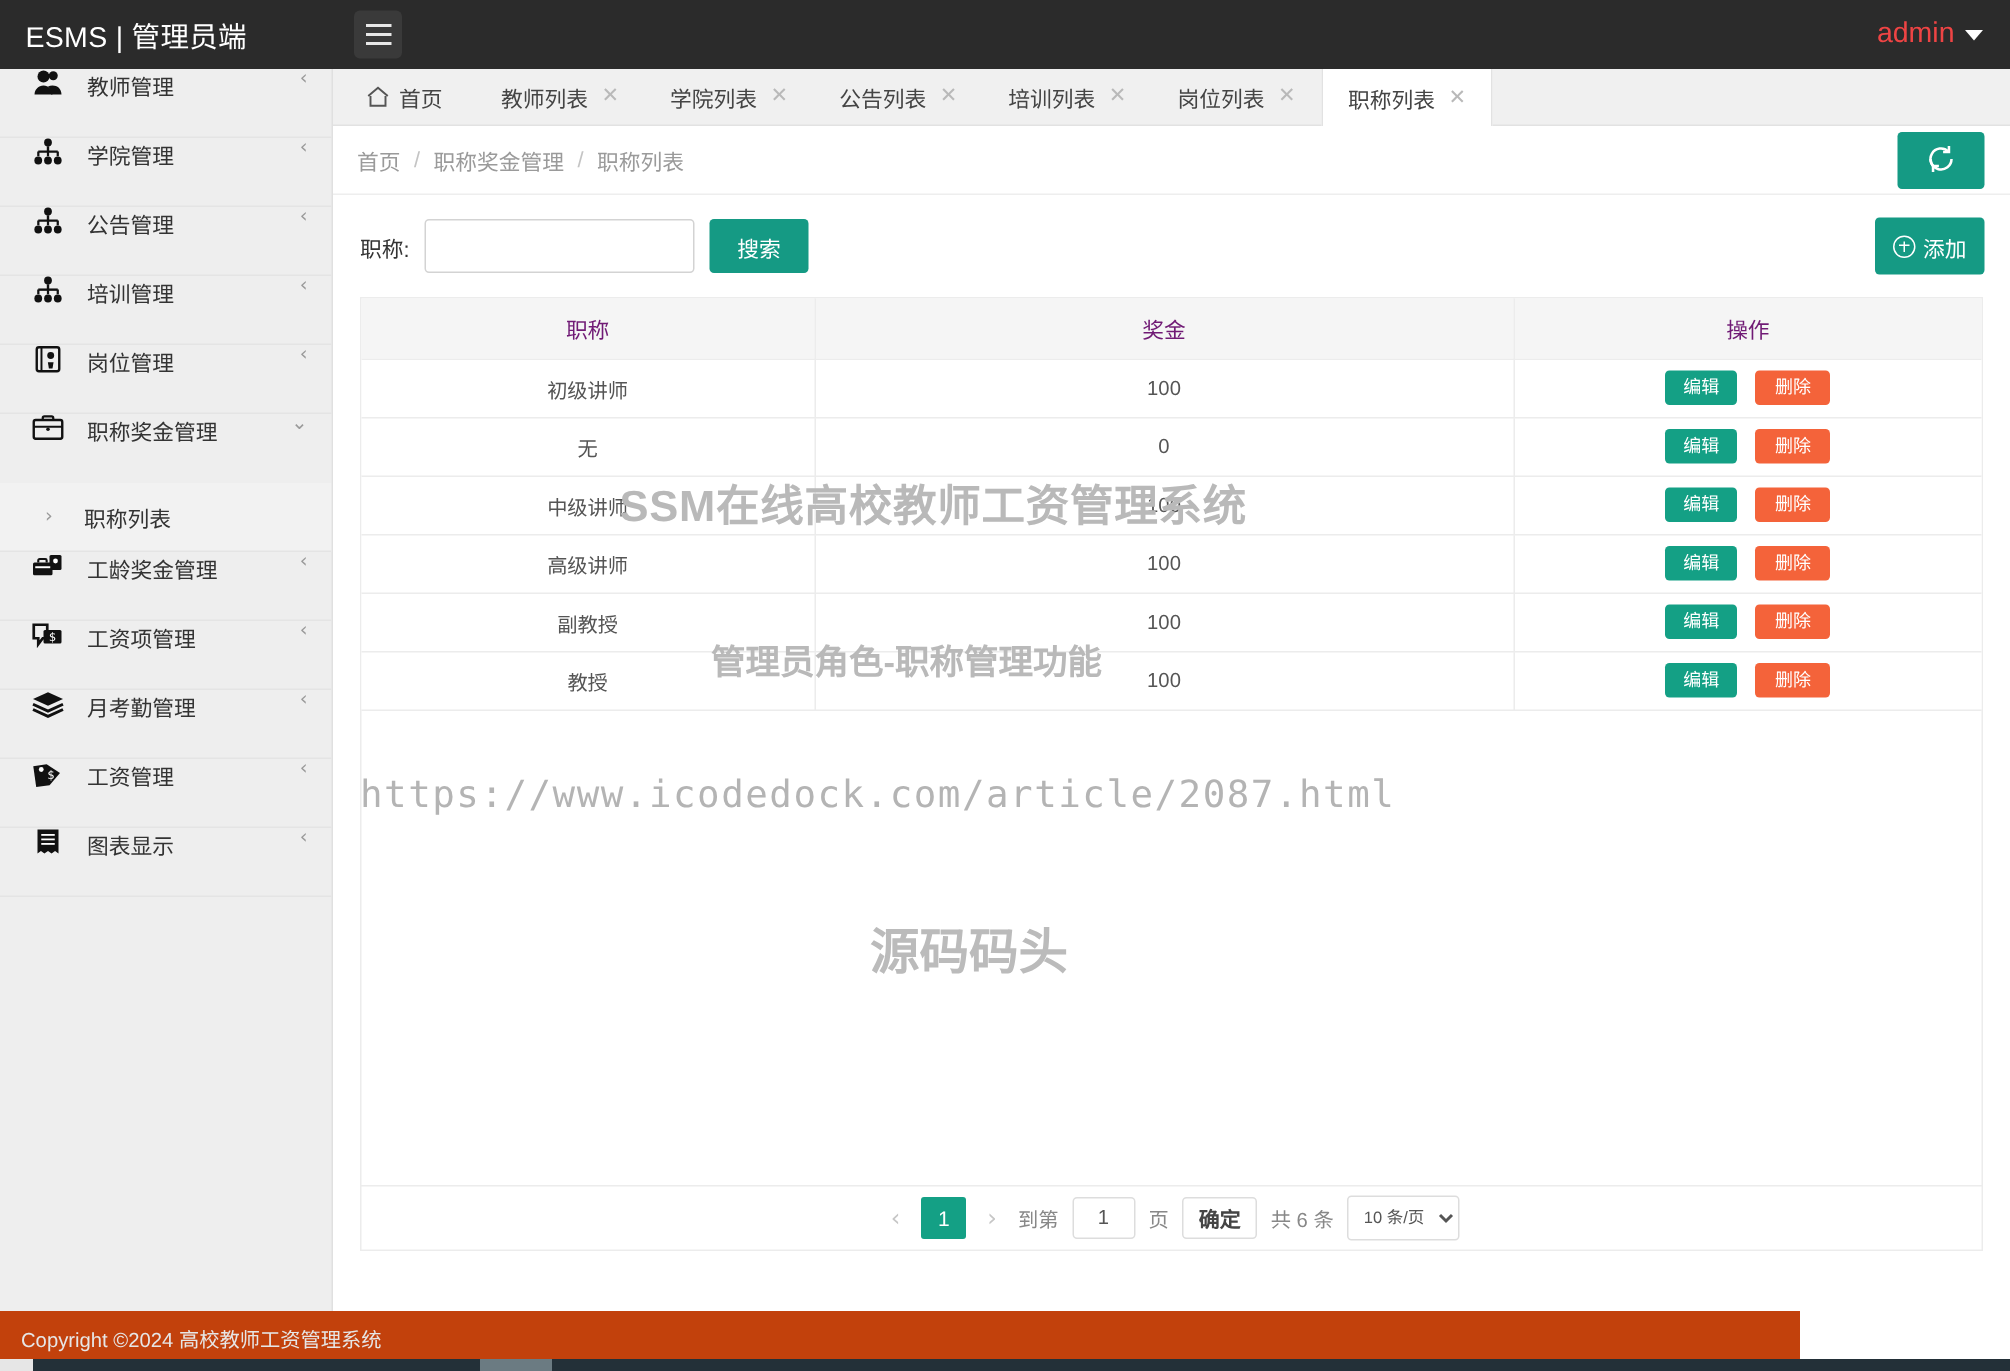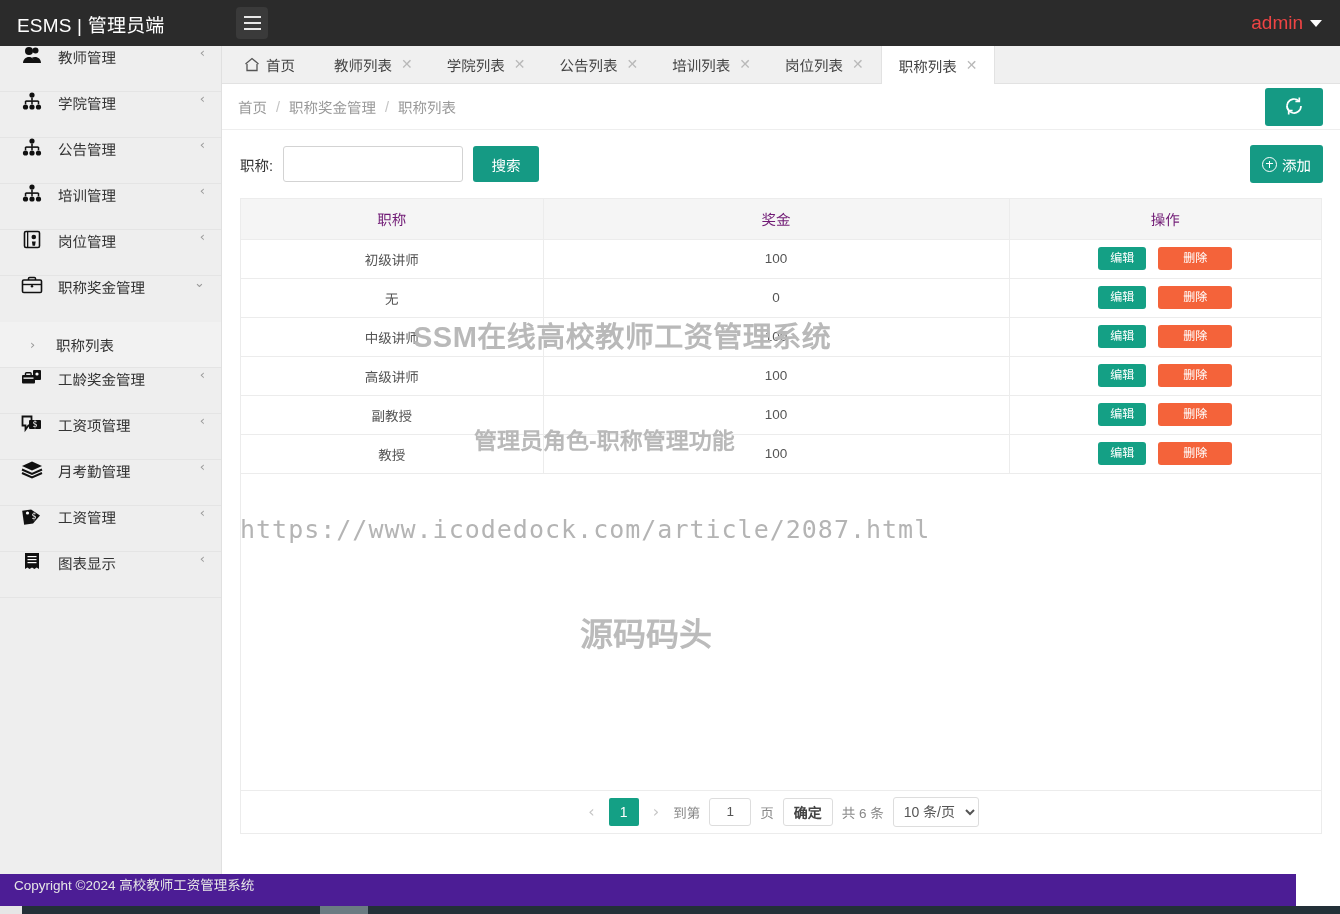--- a/index.html
+++ b/index.html
@@ -264,21 +264,21 @@
   .btn-edit {
     background: #14a085; color: #ffffff;
     border: none; border-radius: 3px;
     font-size: 12px; padding: 4px 12px;
     font-family: "Liberation Sans", sans-serif;
     cursor: pointer; line-height: 1.25;
   }
   .btn-del {
     background: #f4633a; color: #ffffff;
     border: none; border-radius: 3px;
-    font-size: 12px; padding: 4px 25px;
+    font-size: 12px; padding: 4px 13px;
     font-family: "Liberation Sans", sans-serif;
     cursor: pointer; line-height: 1.25;
   }
 
   
   .table-body-fill {
     margin: 0 18px;
     border-left: 1px solid #ececec;
     border-right: 1px solid #ececec;
     height: 316px;
@@ -316,21 +316,21 @@
     height: 28px; padding: 0 10px;
     border: 1px solid #dddddd; border-radius: 3px;
     background: #ffffff; color: #444444;
     font-size: 14px; font-weight: bold;
     font-family: "Liberation Sans", sans-serif; cursor: pointer;
   }
   .pg-select {
     height: 30px; padding: 0 6px;
     border: 1px solid #dddddd; border-radius: 3px;
     background: #ffffff; color: #555555;
-    font-size: 14px;
+    font-size: 11px;
     font-family: "Liberation Sans", sans-serif; cursor: pointer;
   }
 
   
   .wm {
     position: absolute;
     color: #b6b6b6;
     font-weight: bold;
     pointer-events: none;
     white-space: nowrap;
@@ -353,23 +353,23 @@
     letter-spacing: 1px; font-weight: normal;
   }
   .wm-brand {
     left: 580px; top: 608px;
     font-size: 33px; color: #bbbbbb;
   }
 
   
   .footer {
     position: absolute; left: 0; top: 874px;
-    width: 1296px; height: 36px;
-    background: #4c1d95;
-    display: flex; align-items: flex-start;
+    width: 1200px; height: 36px;
+    background: #c2410c;
+    display: flex; align-items: center;
     padding-left: 14px;
     z-index: 30;
   }
   .footer-text { color: #e6e6e6; font-size: 13.5px; white-space: nowrap; }
 
   
   .taskbar {
     position: absolute; left: 0; top: 906px;
     width: 1340px; height: 8px;
     background: #233038;

